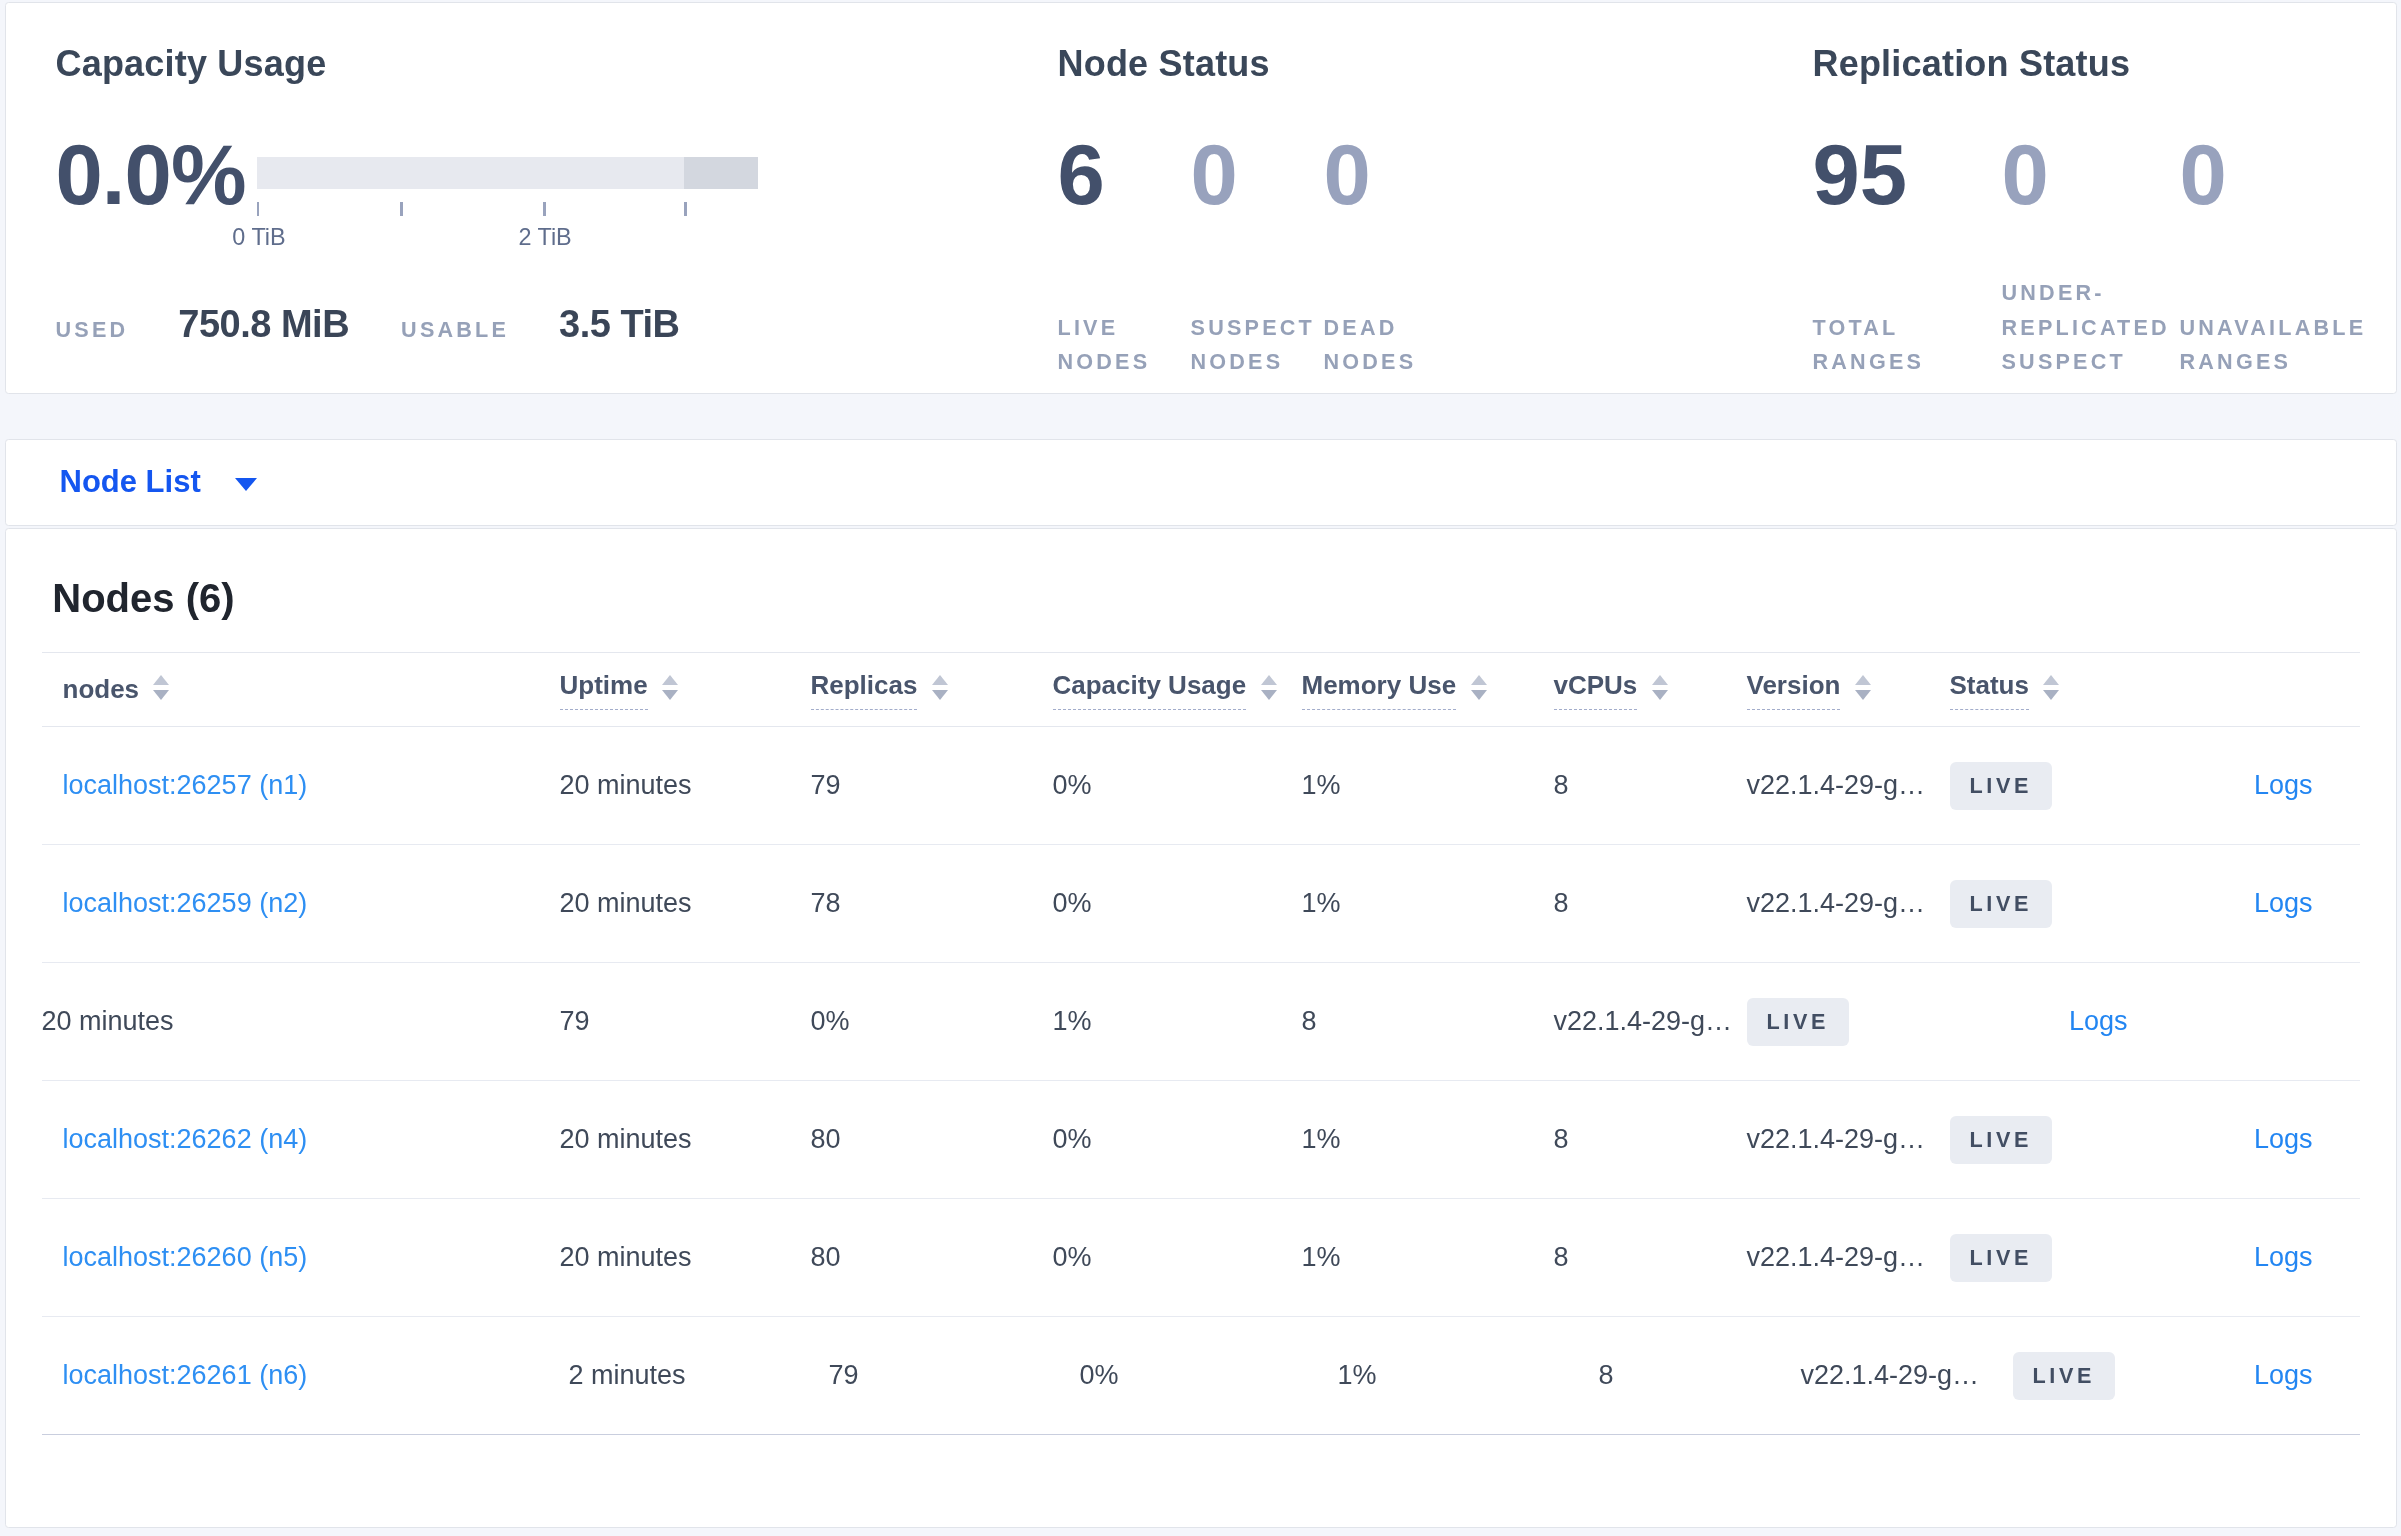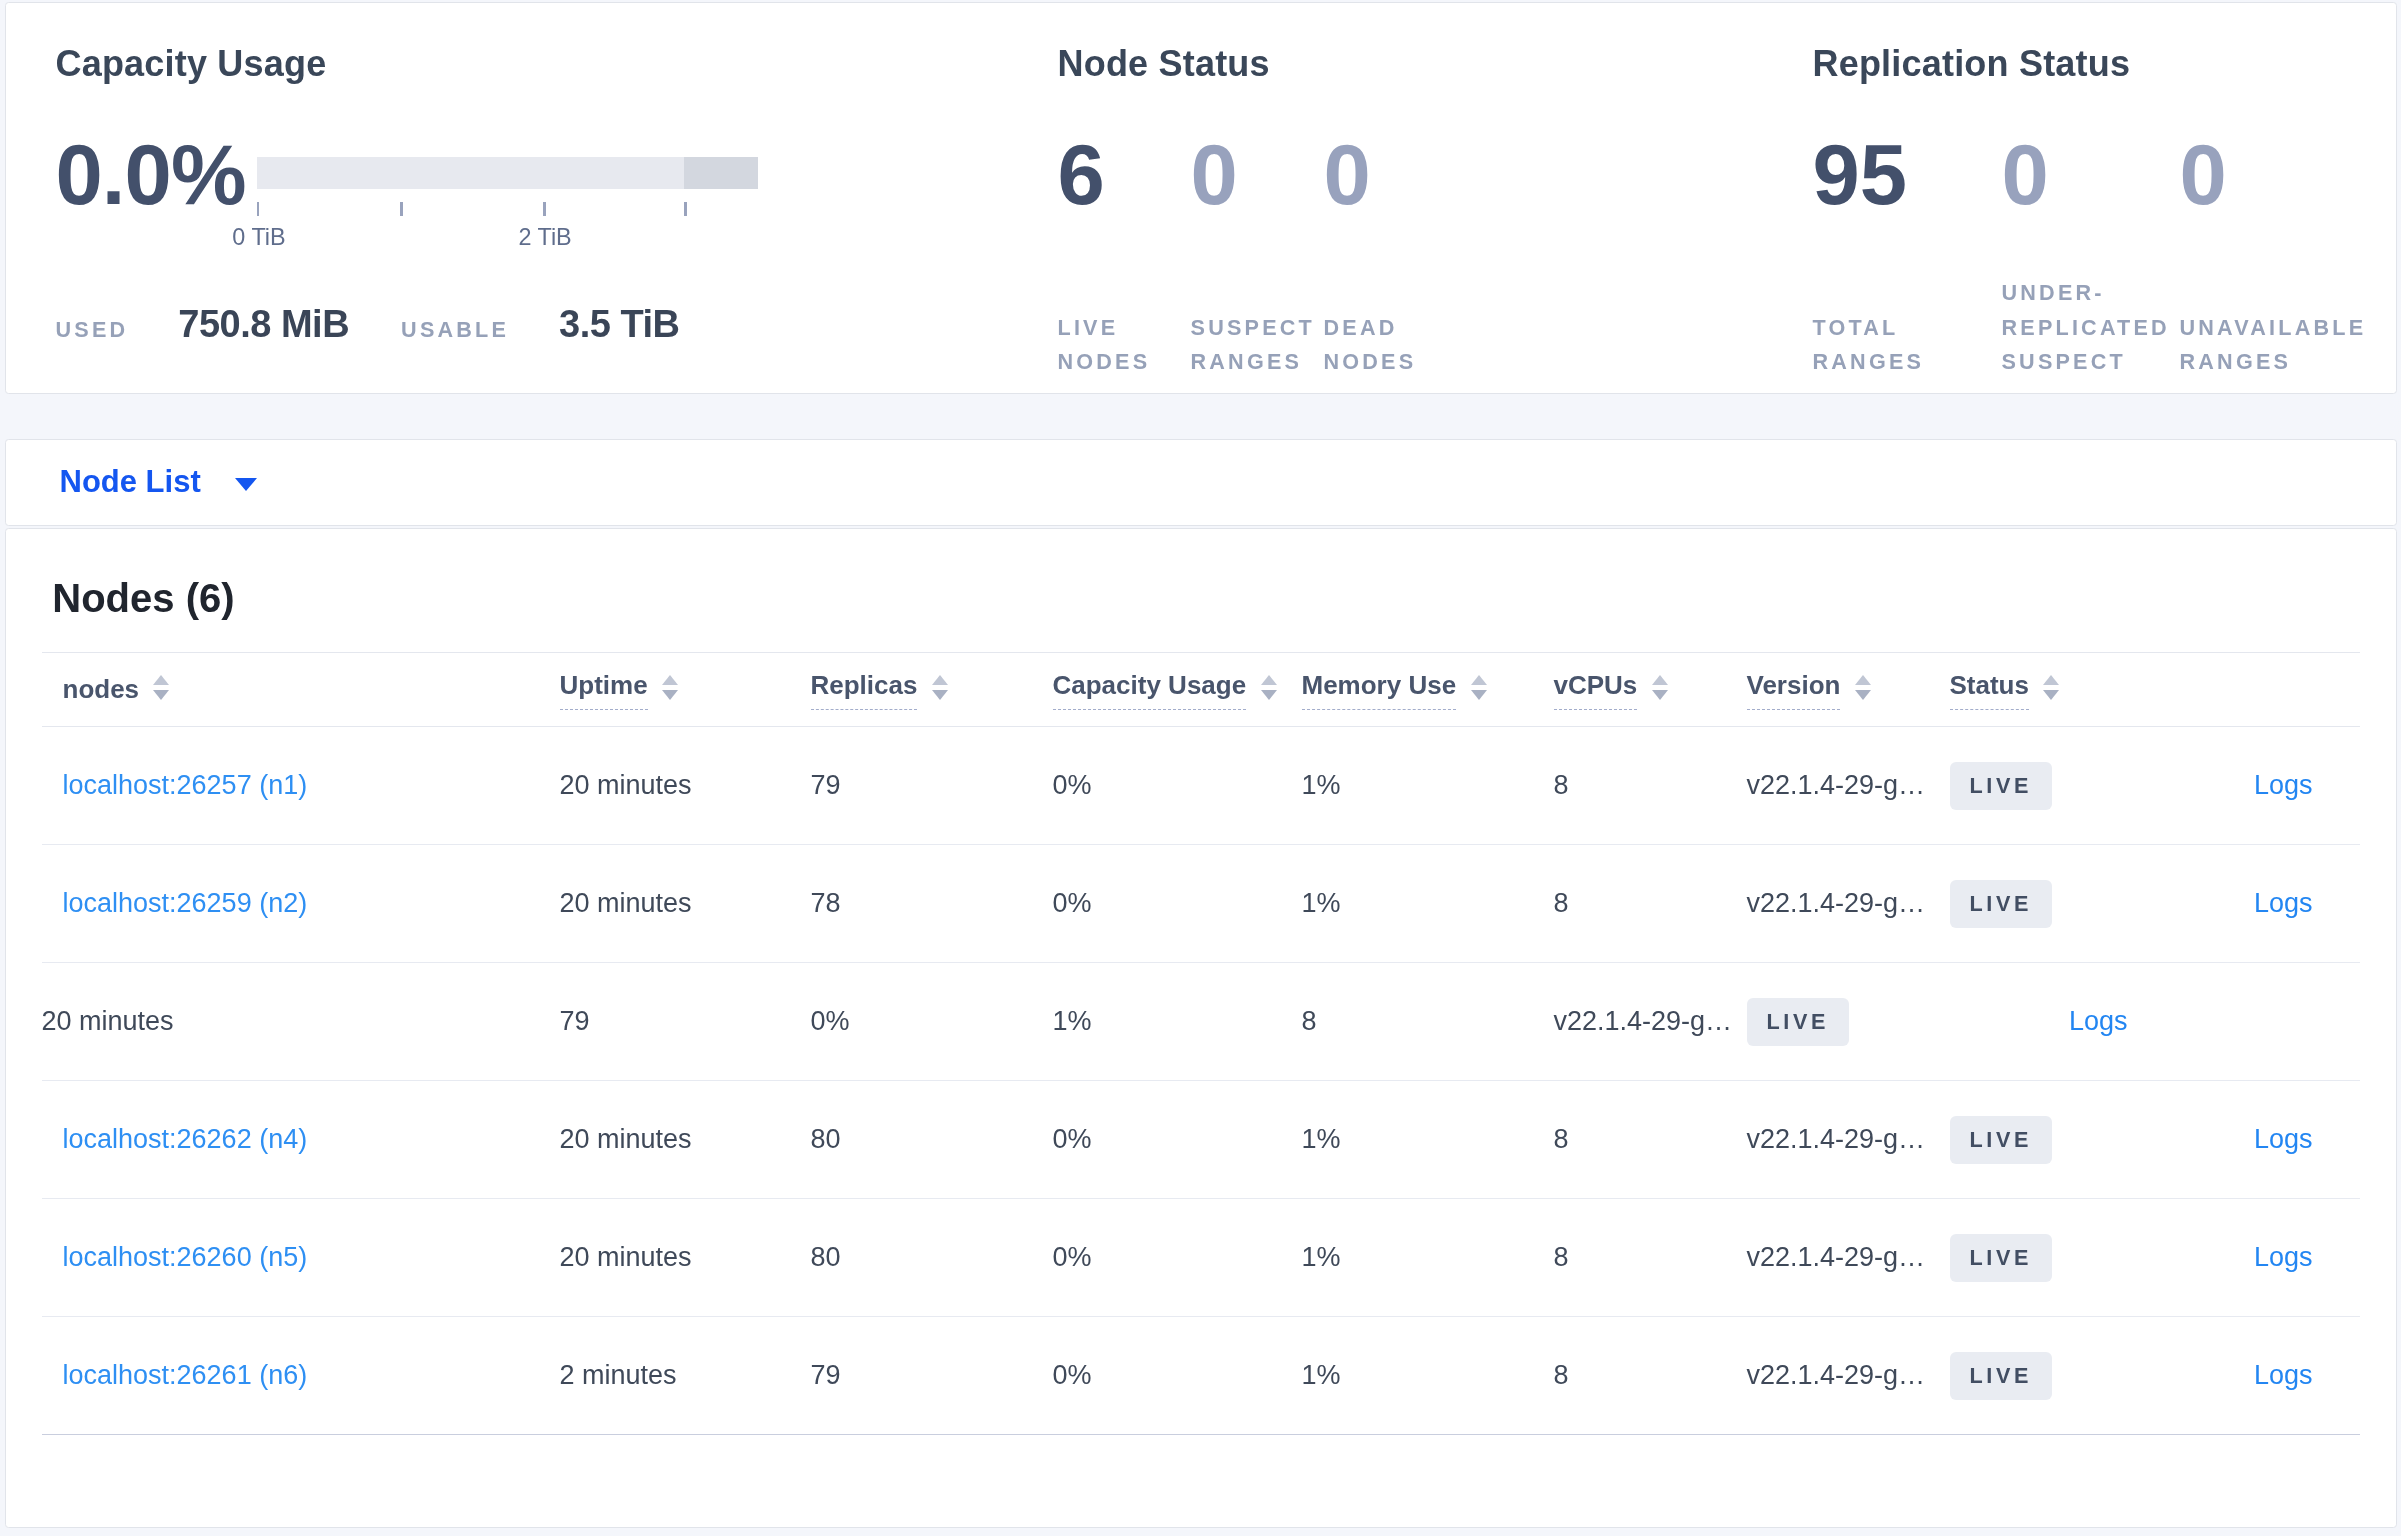--- a/index.html
+++ b/index.html
@@ -47,21 +47,21 @@
   .nodelist-label { font-size:31px; font-weight:600; color:#1456f0; }
   .caret-down { width:0; height:0; border-left:11.7px solid transparent; border-right:11.7px solid transparent; border-top:13.5px solid #1456f0; margin-left:34px; margin-top:3.6px; }
 
   
   .table-card { margin-top:2.7px; height:1000px; padding:4px 36px; }
   .nodes-heading { padding-top:43px; padding-left:10.8px; font-size:40px; font-weight:600; color:#20252e; }
   .nodes-table { margin-top:31px; border-top:0.9px solid #e4e7ee; }
   .trow { display:grid; grid-template-columns:518px 251px 242px 249px 252px 193px 203px 225px 1fr; align-items:center; }
   .thead-row { height:74px; border-bottom:0.9px solid #e4e7ee; }
   .data-row { height:118px; border-bottom:0.9px solid #e7eaf1; background:#fff; }
-  .data-row.last { border-bottom:0.9px solid #c9cede; }
+  .data-row.last { border-bottom:0.9px solid #c9cede;gap:9px; }
   .cell { font-size:27px; color:#3f4959; }
   .cell.first { padding-left:21px; }
   .cell.logs-cell { text-align:right; padding-right:47px; }
   .hcell { display:flex; align-items:center; }
   .hcell.first { padding-left:21px; }
   .hlabel { font-size:26px; font-weight:700; color:#49556c; padding-bottom:1.8px; }
   .hlabel.tip { border-bottom:1.8px dashed #a3adcb; padding-bottom:7.2px; }
   .sort-icon { display:flex; flex-direction:column; margin-left:14.4px; margin-top:-5.4px; }
   .sort-up { width:0; height:0; border-left:8px solid transparent; border-right:8px solid transparent; border-bottom:10px solid #c0c6d4; margin-bottom:4.5px; }
   .sort-down { width:0; height:0; border-left:8px solid transparent; border-right:8px solid transparent; border-top:10px solid #a9b1c3; }
@@ -102,21 +102,21 @@
     <div class="stat-cols">
       <div class="stat-col">
         <div class="stat-num num-primary">6</div>
         <div class="stat-label-box">
             <div class="stat-label">LIVE NODES</div>
           </div>
       </div>
       <div class="stat-col">
         <div class="stat-num num-muted">0</div>
         <div class="stat-label-box">
-            <div class="stat-label">SUSPECT RANGES</div>
+            <div class="stat-label">SUSPECT NODES</div>
           </div>
       </div>
       <div class="stat-col">
         <div class="stat-num num-muted">0</div>
         <div class="stat-label-box">
             <div class="stat-label">DEAD NODES</div>
           </div>
       </div>
     </div>
   </div>

